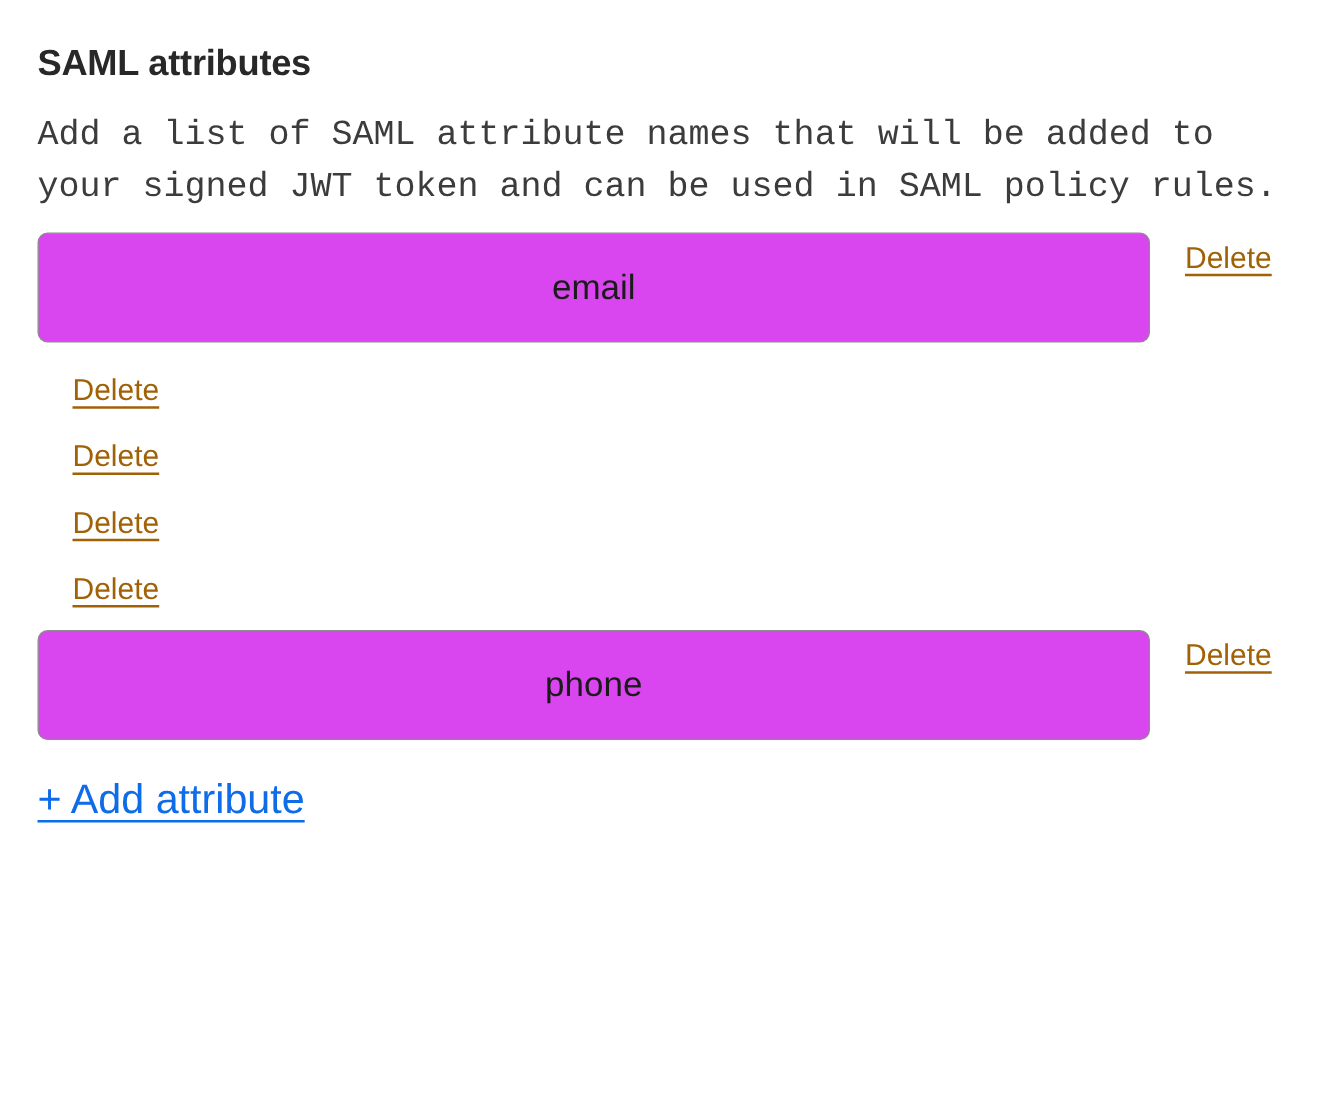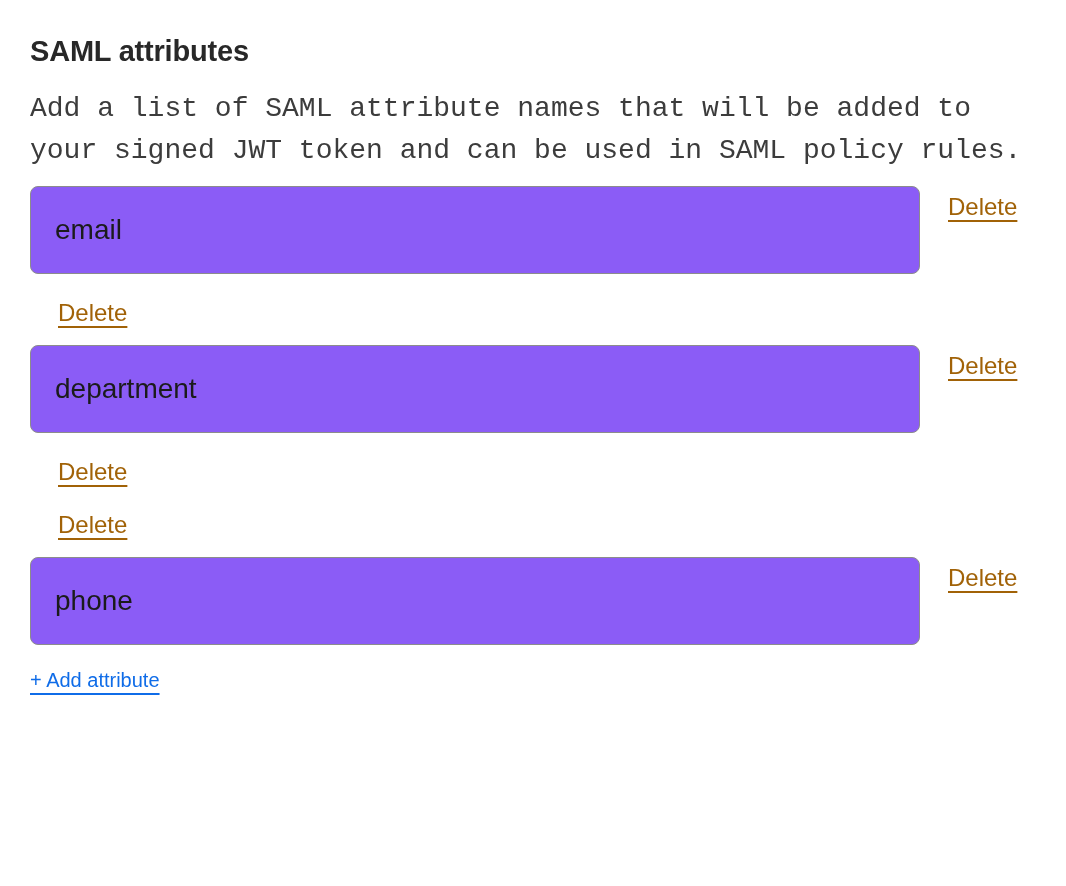--- a/index.html
+++ b/index.html
@@ -38,40 +38,42 @@
     align-items: flex-start;
     margin-bottom: 18px;
   }
   .attr-input {
     box-sizing: border-box;
     width: 890px;
     height: 88px;
     padding: 0 24px;
     border: 1.5px solid #8c8c8c;
     border-radius: 8px;
-    background: #8b5cf6;
+    background: #d946ef;
     font-family: "Liberation Sans", "DejaVu Sans", sans-serif;
     font-size: 28px;
     color: #1b1b1b;
     outline: none;
+    text-align: center;
   }
   .delete-link {
     margin: 7px 0 0 28px;
     font-size: 24px;
     line-height: 28px;
     color: #a16207;
     text-decoration: underline;
     text-decoration-thickness: 2px;
     text-underline-offset: 5px;
     cursor: pointer;
     white-space: nowrap;
   }
   .add-link {
     display: inline-block;
-    font-size: 20px;
+    margin-top: 12px;
+    font-size: 33px;
     line-height: 34px;
     color: #0f6ce8;
     text-decoration: underline;
     text-decoration-thickness: 2px;
     text-underline-offset: 6px;
     cursor: pointer;
   }
 </style>
 </head>
 <body>
@@ -85,21 +87,20 @@
   <div class="attr-row">
     <input type="text" class="attr-input" value="email" style="">
     <a class="delete-link">Delete</a>
   </div>
 
   <div class="attr-row">
     <a class="delete-link">Delete</a>
   </div>
 
   <div class="attr-row">
-    <input type="text" class="attr-input" value="department" style="">
     <a class="delete-link">Delete</a>
   </div>
 
   <div class="attr-row">
     <a class="delete-link">Delete</a>
   </div>
 
   <div class="attr-row">
     <a class="delete-link">Delete</a>
   </div>

